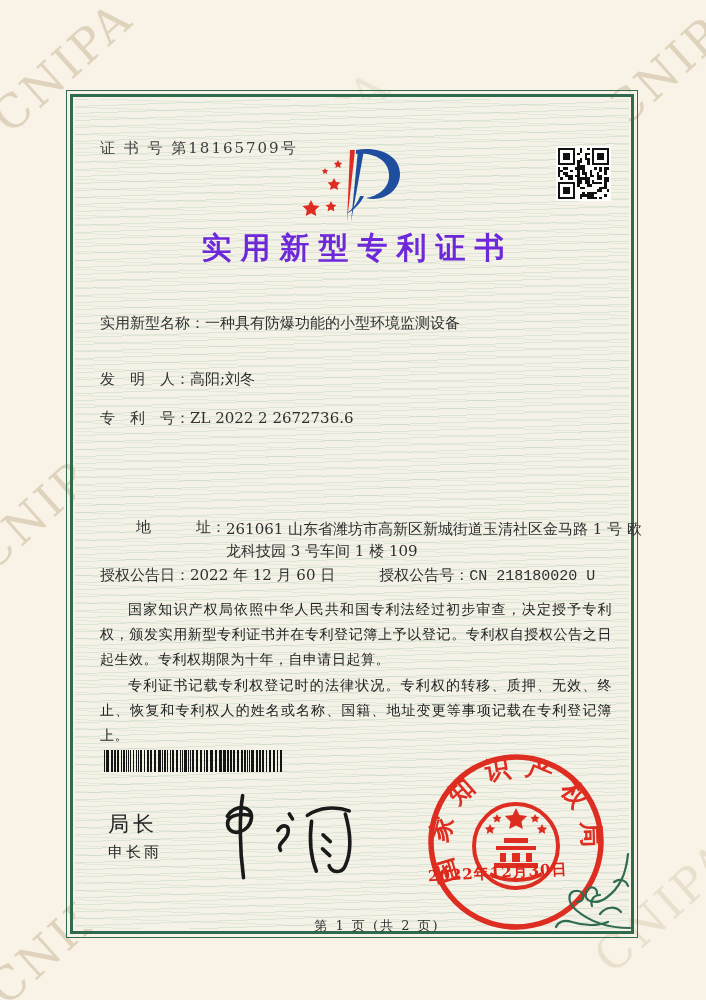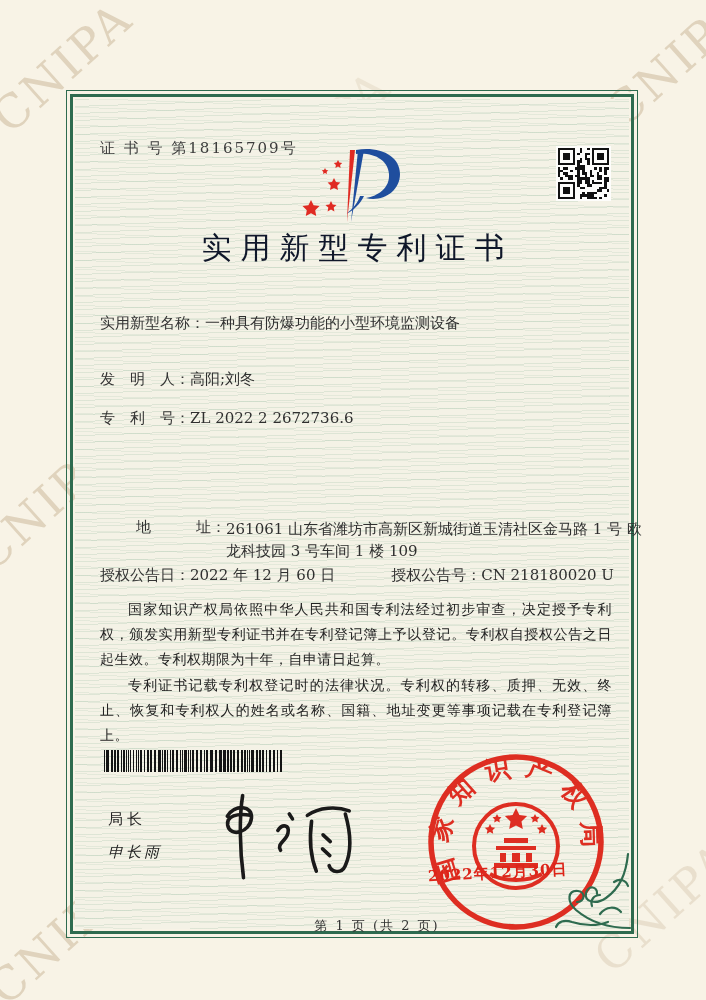--- a/index.html
+++ b/index.html
@@ -46,50 +46,50 @@
 
   
   .cert-no {
     position:absolute; left:100px; top:139px;
     font-size:15px; letter-spacing:2px; color:#3b3b3b;
   }
   .logo { position:absolute; left:294px; top:144px; width:116px; height:84px; }
   .qr   { position:absolute; left:556px; top:146px; width:55px; height:55px; background:#fdfdfb; padding:2px; }
   .title {
     position:absolute; left:0; top:228px; width:100%;
-    text-align:center; font-size:30px; font-weight:400;
-    letter-spacing:9px; color:#0f172a; text-indent:9px;
+    text-align:center; font-size:30px; font-weight:700;
+    letter-spacing:9px; color:#6d28d9; text-indent:9px;
   }
 
   
   .row { position:absolute; left:100px; font-size:15px; color:#333; white-space:nowrap; }
   .row .lab { color:#333; }
   .row .val { color:#2f2f2f; }
   .r1 { top:314px; }
   .r2 { top:370px; }
   .r3 { top:409px; }
   .r4 { top:441px; }
   .r5 { top:481px; }
   .r6 { top:518px; white-space:normal; width:510px;margin-left:36px; }
   .r6 .val { display:inline-block; width:420px; vertical-align:top; line-height:22px; }
   .r7 { top:566px; }
-  .r7 .pair2 { margin-left:56px; }
+  .r7 .pair2 { margin-left:44px;font-family:Liberation Mono, monospace; }
 
   
   .body-text {
     position:absolute; left:100px; top:597px; width:512px;
     font-size:14px; line-height:25px; color:#222;
     text-align:justify; letter-spacing:0.5px;
   }
   .body-text p { text-indent:2em; margin-bottom:1px; }
 
   
   .barcode { position:absolute; left:104px; top:750px; width:182px; height:22px; }
-  .signoff-title { position:absolute; left:108px; top:810px; font-size:15px; letter-spacing:4px; color:#222; }
-  .signoff-name  { position:absolute; left:108px; top:843px; font-size:15px; letter-spacing:3px; color:#222;font-style:italic; }
+  .signoff-title { position:absolute; left:108px; top:810px; font-size:21px; letter-spacing:4px; color:#222; }
+  .signoff-name  { position:absolute; left:108px; top:843px; font-size:15px; letter-spacing:3px; color:#222; }
   .signature { position:absolute; left:208px; top:786px; width:162px; height:96px; transform:rotate(-2deg); }
 
   .seal { position:absolute; left:424px; top:750px; width:184px; height:184px; opacity:0.95; }
   .seal-date {
     position:absolute; left:428px; top:863px; width:160px;
     font-size:15px; font-weight:700; color:#dd2418;
     letter-spacing:1px; transform:rotate(-3deg); white-space:nowrap;
   }
 
   .flourish { position:absolute; left:548px; top:848px; width:84px; height:84px; }

